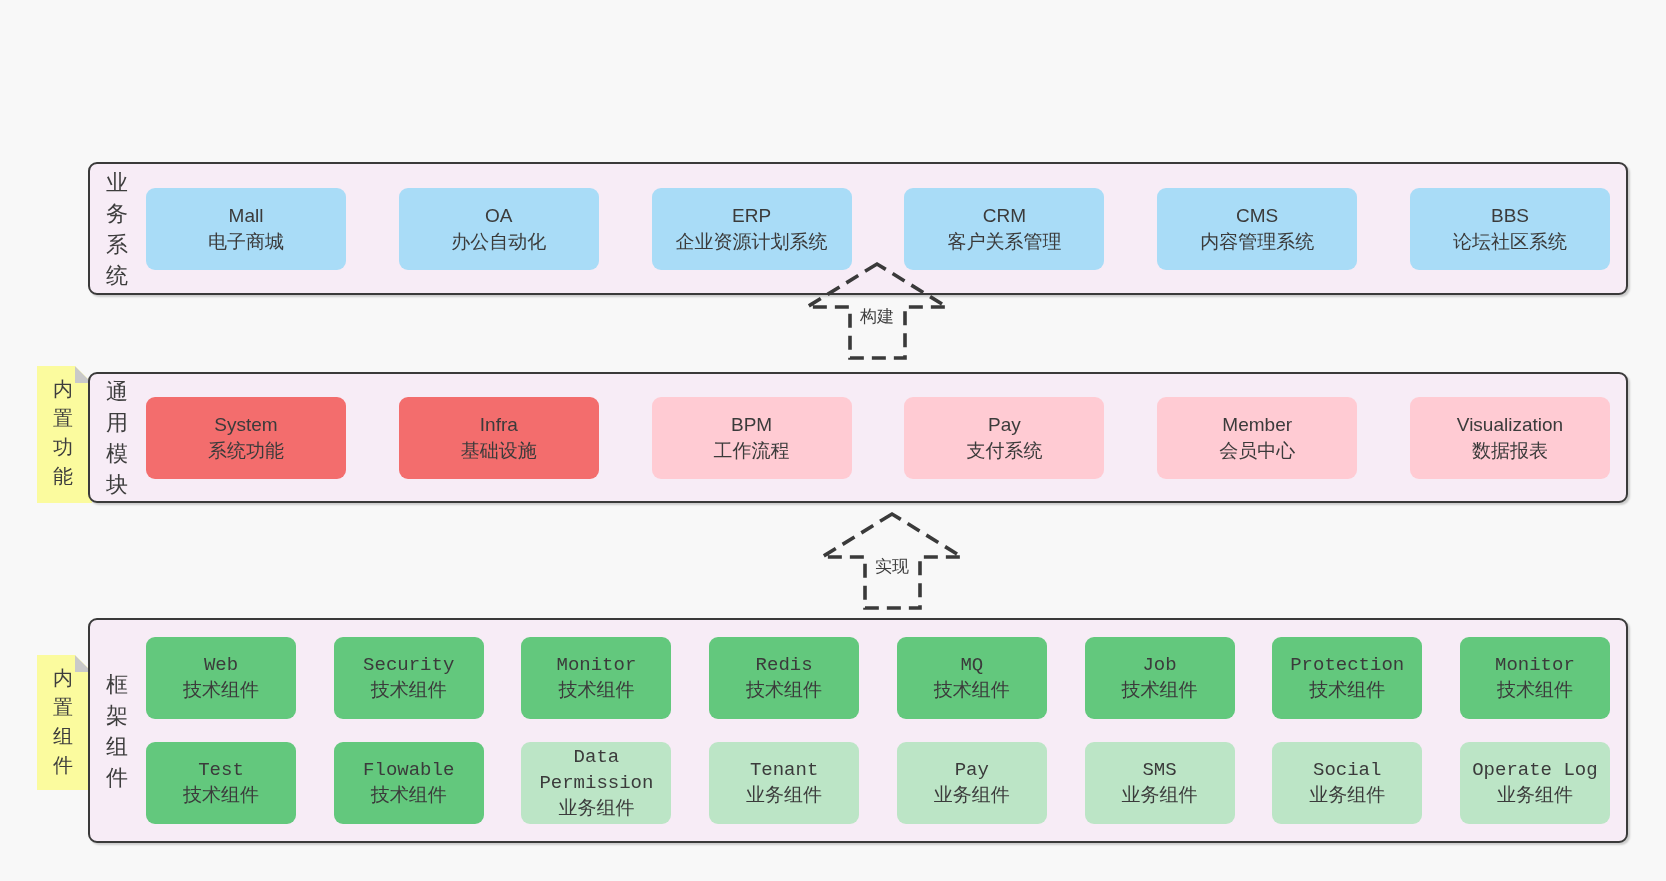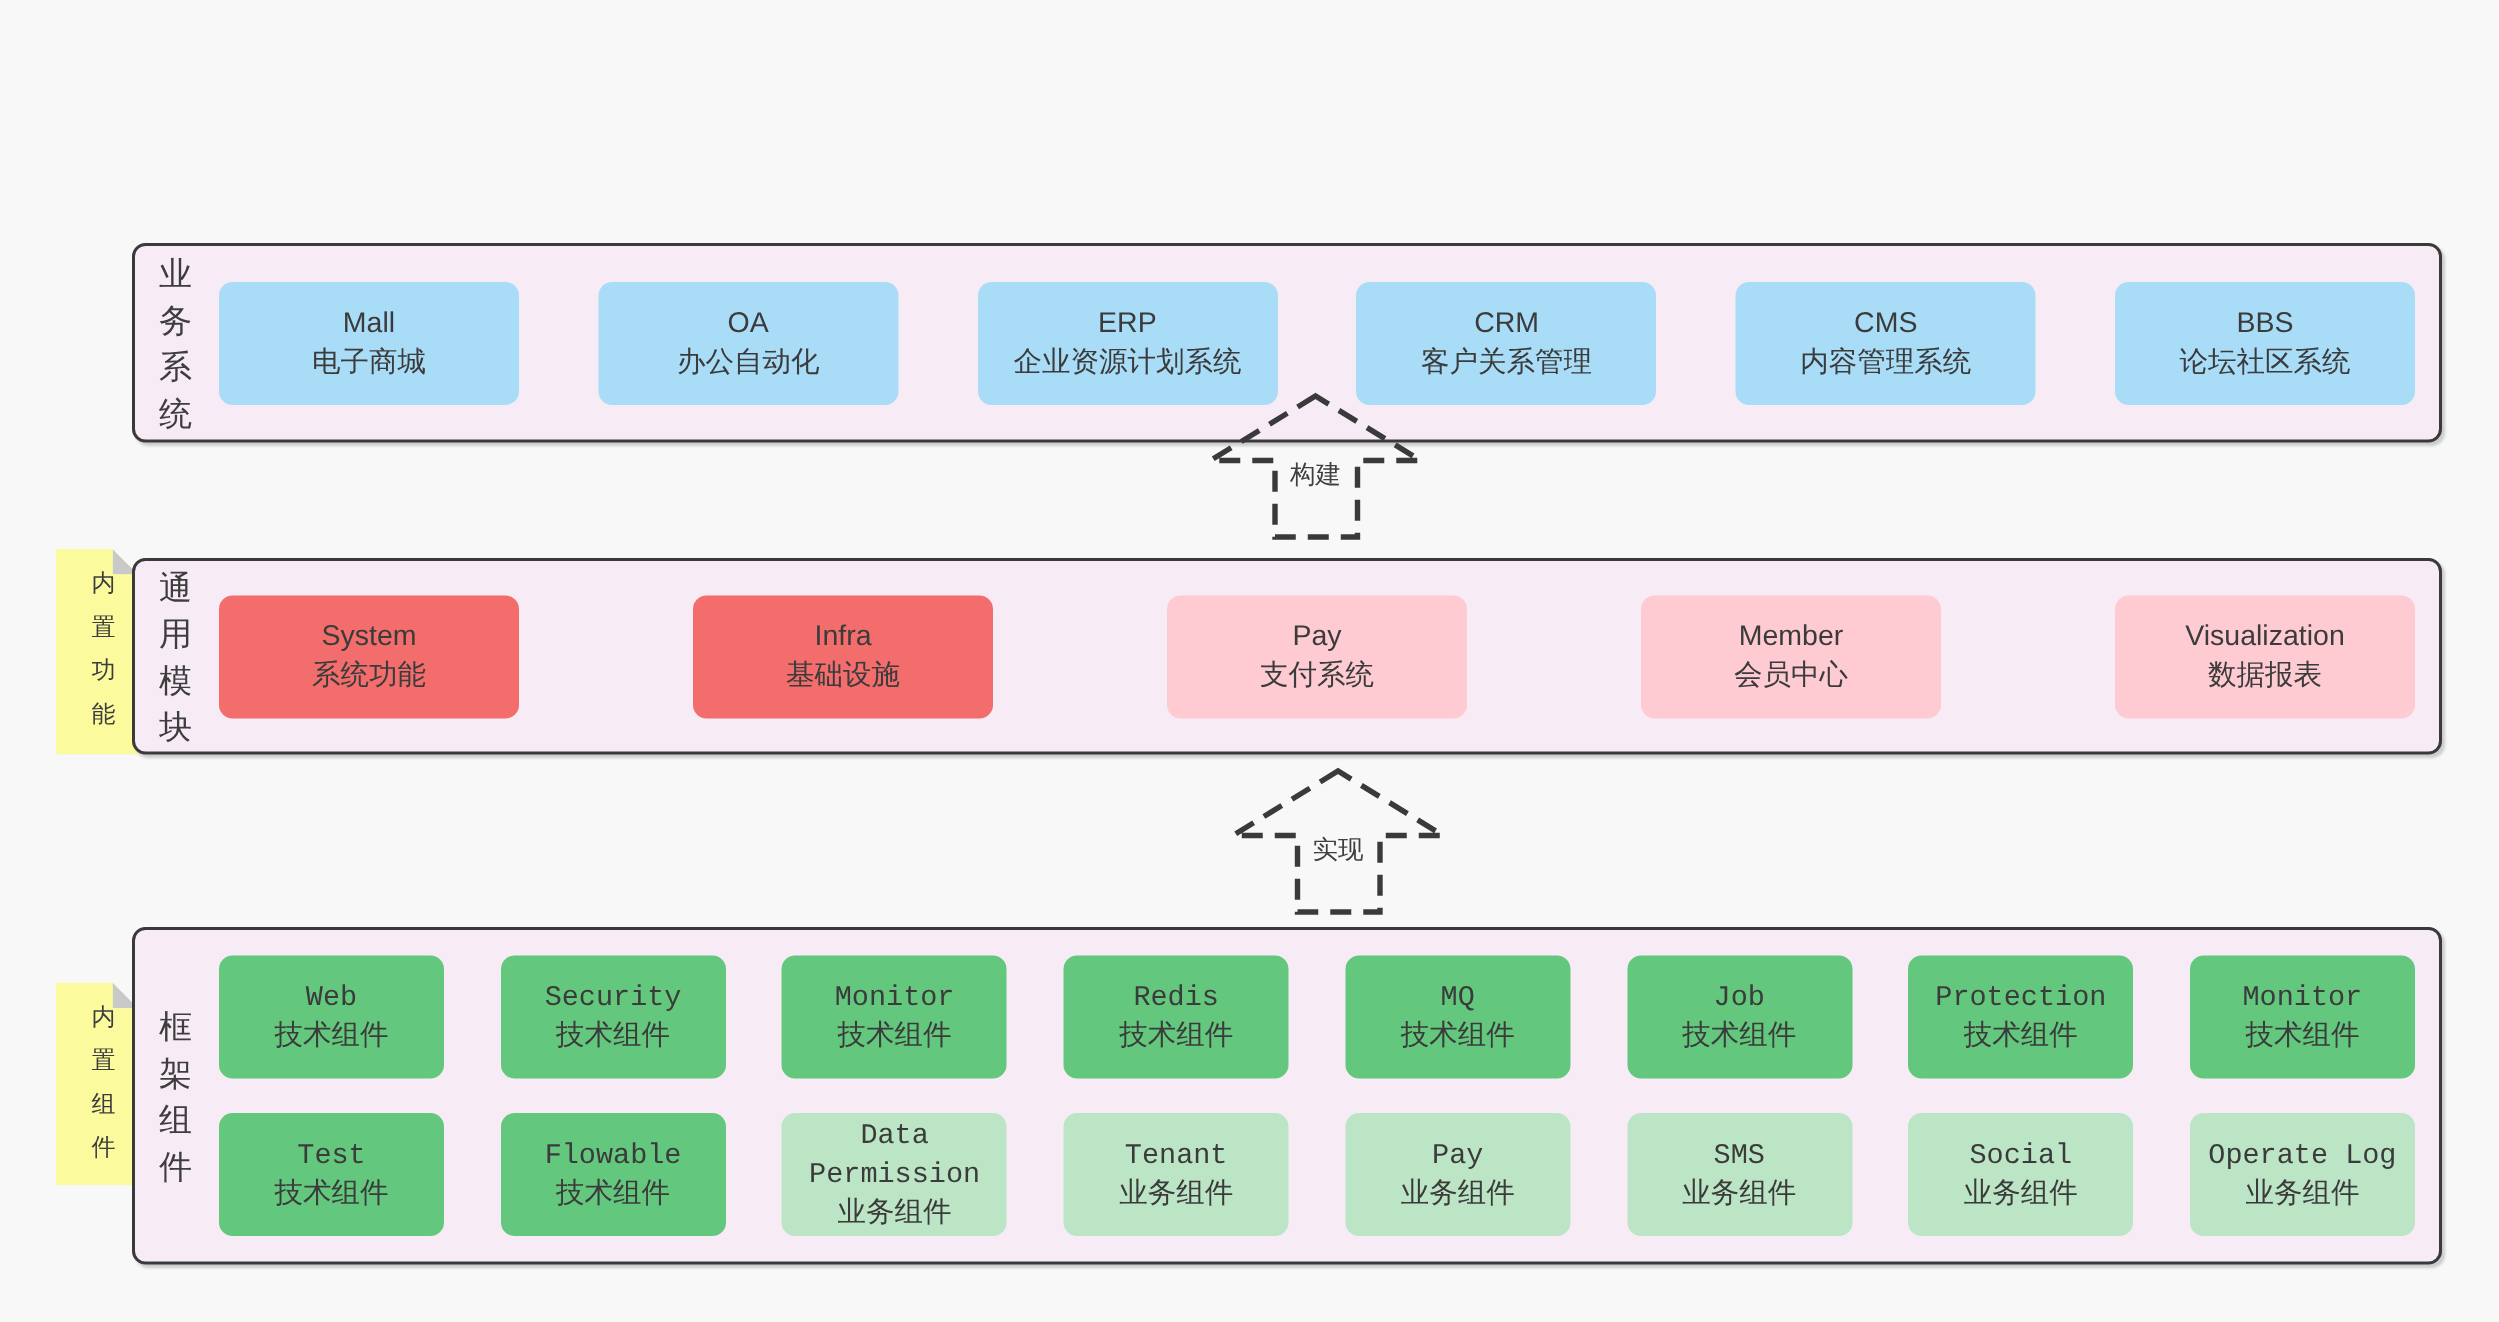--- a/index.html
+++ b/index.html
@@ -62,21 +62,21 @@
   }
   .note-modules{top:366px;height:137px;}
   .note-framework{top:655px;height:135px;}
   .note .fold{
     position:absolute; top:0; right:0; width:17px; height:17px;
     background:var(--note-fold);
     clip-path:polygon(0 0, 0 100%, 100% 100%);
   }
   .note .note-text{
     display:block; margin-top:9px;
-    font-size:16px; line-height:29px; text-align:right;
+    font-size:20px; line-height:29px; text-align:left;
     word-break:break-all; color:#3d3d3d; padding:0 15px 0 16px;
   }
 
   
   .arrow{position:absolute; width:150px; height:102px;}
   .arrow-build{left:802px; top:260px;}
   .arrow-implement{left:817px; top:510px;}
   .arrow svg{position:absolute; inset:0; width:100%; height:100%;}
   .arrow .arrow-label{
     position:absolute; left:50%; top:44px; transform:translateX(-50%);
@@ -139,20 +139,24 @@
       <div class="box-row">
         <div class="box red w200">
           <span>System</span>
           <span>系统功能</span>
         </div>
         <div class="box red w200">
           <span>Infra</span>
           <span>基础设施</span>
         </div>
         <div class="box pink w200">
+          <span>BPM</span>
+          <span>工作流程</span>
+        </div>
+        <div class="box pink w200">
           <span>Pay</span>
           <span>支付系统</span>
         </div>
         <div class="box pink w200">
           <span>Member</span>
           <span>会员中心</span>
         </div>
         <div class="box pink w200">
           <span>Visualization</span>
           <span>数据报表</span>

